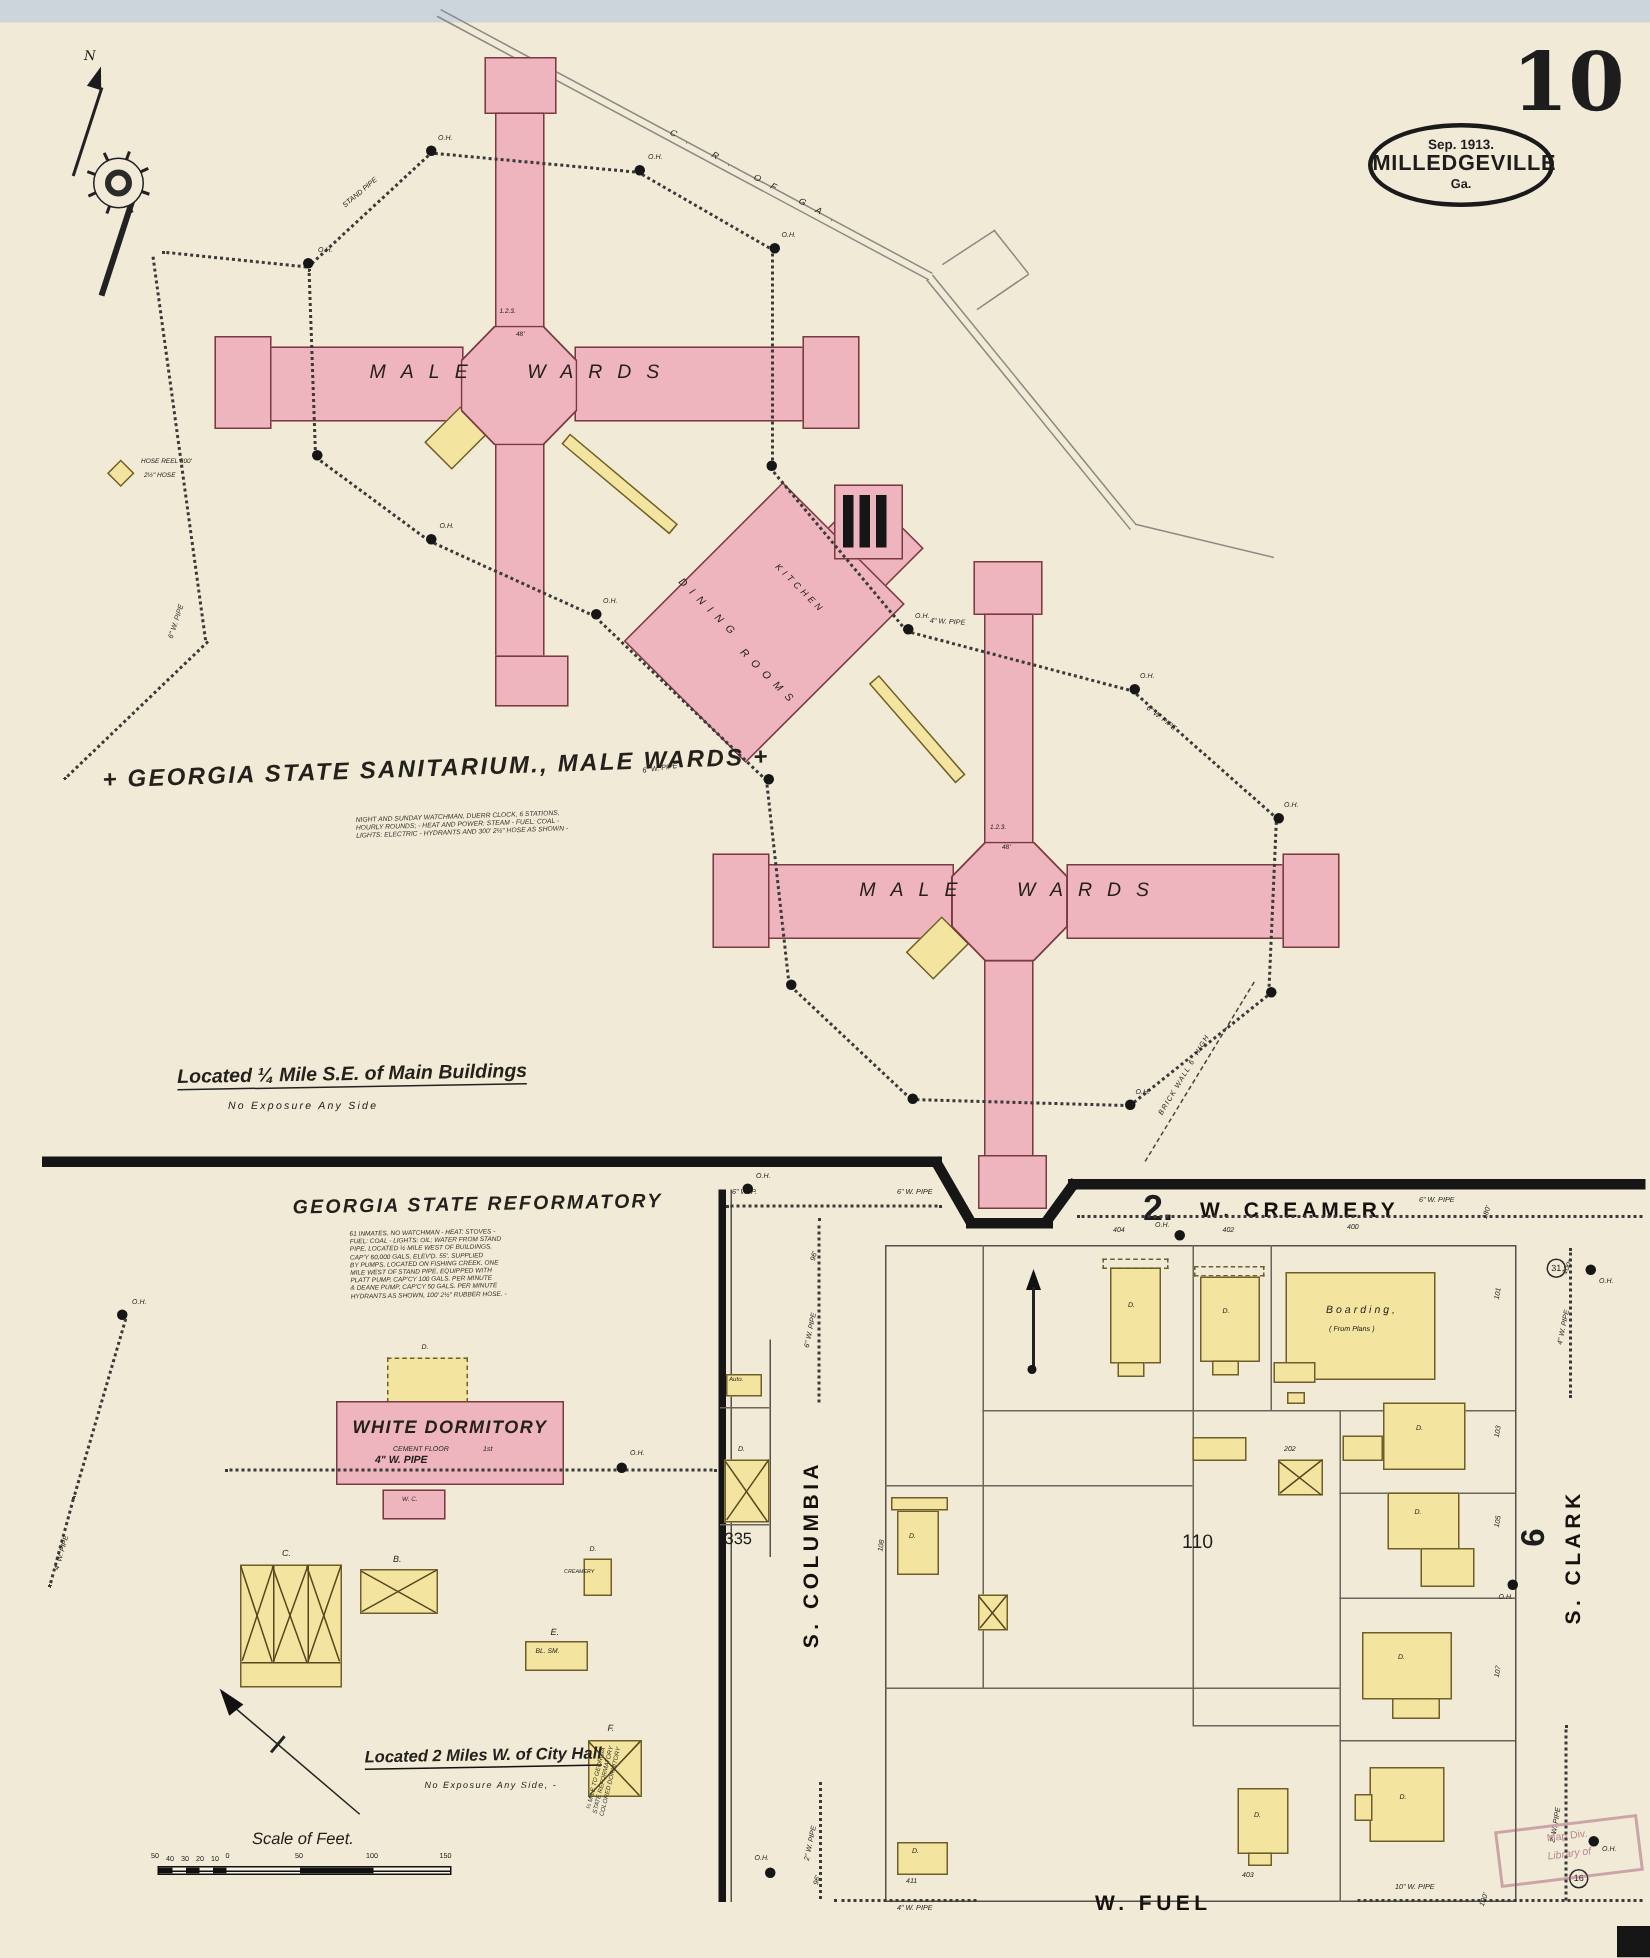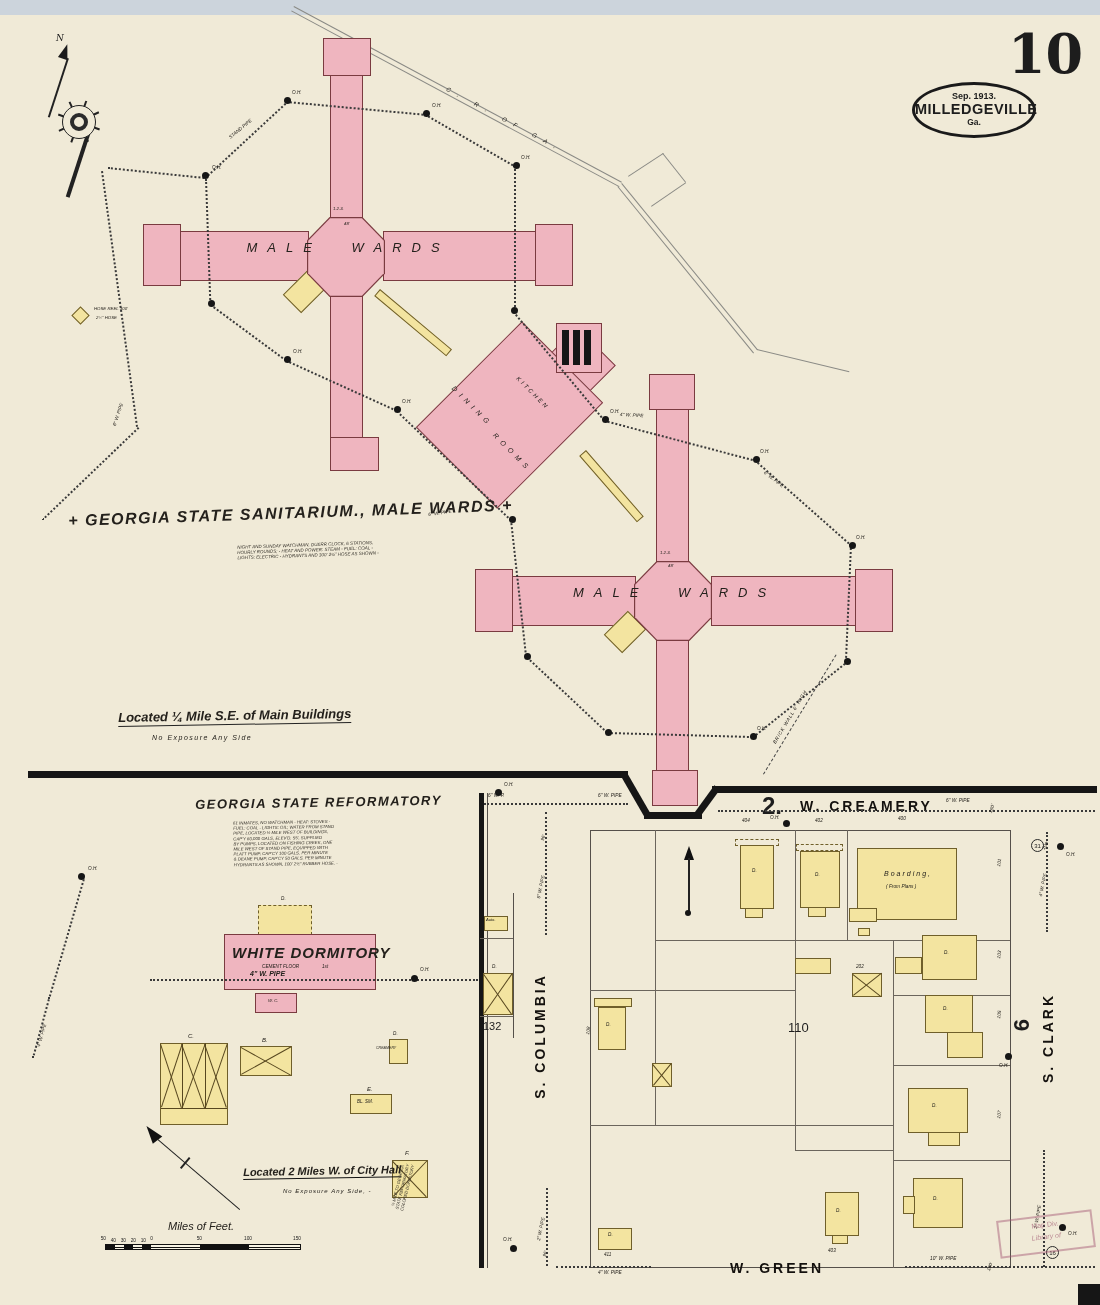--- a/index.html
+++ b/index.html
@@ -189,21 +189,21 @@
 </div>
 <div class="hyd" style="left:78px;top:873px;"></div>
 <div class="lbl t6 sc" style="left:88px;top:866px;">O.H.</div>
 <div class="dot" style="left:48px;top:999px;width:125px;transform:rotate(-73.8deg);"></div>
 <div class="dot" style="left:32px;top:1058px;width:61px;transform:rotate(-74.9deg);"></div>
 <div class="lbl t6" style="left:36px;top:1046px;transform:rotate(-74deg) scale(.8);">4" W. PIPE</div>
 
 <div class="yellow" style="left:258px;top:905px;width:54px;height:30px;border-style:dashed;"></div>
 <div class="lbl t6 sc" style="left:281px;top:896px;">D.</div>
 <div class="pink" style="left:224px;top:934px;width:152px;height:56px;"></div>
-<div class="lbl" style="left:232px;top:944px;width:136px;text-align:center;font-size:15px;font-weight:bold;letter-spacing:1px;">WHITE DORMITORY</div>
+<div class="lbl" style="left:232px;top:944px;width:136px;text-align:center;font-size:12px;font-weight:bold;letter-spacing:1px;">WHITE DORMITORY</div>
 <div class="lbl" style="left:262px;top:964px;font-size:6px;transform:scale(.78);">CEMENT FLOOR</div>
 <div class="lbl" style="left:322px;top:964px;font-size:6px;transform:scale(.78);">1st</div>
 <div class="dot" style="left:150px;top:979px;width:328px;"></div>
 <div class="lbl" style="left:250px;top:970px;font-size:7px;font-weight:bold;">4" W. PIPE</div>
 <div class="hyd" style="left:411px;top:975px;"></div>
 <div class="lbl t6 sc" style="left:420px;top:967px;">O.H.</div>
 <div class="pink" style="left:255px;top:993px;width:42px;height:20px;"></div>
 <div class="lbl" style="left:268px;top:998px;font-size:6px;transform:scale(.7);">W. C.</div>
 
 <div class="lbl t6" style="left:188px;top:1033px;">C.</div>
@@ -238,21 +238,21 @@
 
 <div class="lbl" style="left:243px;top:1166px;font-size:11px;font-weight:bold;border-bottom:1.5px solid #111;padding-bottom:1px;transform:rotate(-1deg);">Located 2 Miles W. of City Hall</div>
 <div class="lbl" style="left:283px;top:1188px;font-size:6px;letter-spacing:1px;">No Exposure Any Side, -</div>
 
 <div class="notes" style="left:390px;top:1208px;transform:rotate(-76deg) scale(.7);text-align:center;">
   <div>⅓ MILE TO GEORGIA</div>
   <div>STATE REFORMATORY</div>
   <div>COLORED DORMITORY</div>
 </div>
 
-<div class="lbl" style="left:168px;top:1220px;font-size:11px;font-style:italic;">Miles of Feet.</div>
+<div class="lbl" style="left:168px;top:1220px;font-size:11px;font-style:italic;">Scale of Feet.</div>
 <div class="abs" style="left:100px;top:1235px;font-size:6px;transform:scale(.8);">50</div>
 <div class="abs" style="left:110px;top:1237px;font-size:6px;transform:scale(.8);">40</div>
 <div class="abs" style="left:120px;top:1237px;font-size:6px;transform:scale(.8);">30</div>
 <div class="abs" style="left:130px;top:1237px;font-size:6px;transform:scale(.8);">20</div>
 <div class="abs" style="left:140px;top:1237px;font-size:6px;transform:scale(.8);">10</div>
 <div class="abs" style="left:150px;top:1235px;font-size:6px;transform:scale(.8);">0</div>
 <div class="abs" style="left:196px;top:1235px;font-size:6px;transform:scale(.8);">50</div>
 <div class="abs" style="left:243px;top:1235px;font-size:6px;transform:scale(.8);">100</div>
 <div class="abs" style="left:292px;top:1235px;font-size:6px;transform:scale(.8);">150</div>
 <div class="abs" style="left:105px;top:1244px;width:196px;height:6px;border:1px solid #111;box-sizing:border-box;background:#f7f3e4;">
@@ -283,23 +283,23 @@
 <div class="lot" style="left:893px;top:1065px;width:117px;height:1px;"></div>
 <div class="lot" style="left:590px;top:1125px;width:303px;height:1px;"></div>
 <div class="lot" style="left:893px;top:1160px;width:117px;height:1px;"></div>
 <div class="lot" style="left:795px;top:1150px;width:98px;height:1px;"></div>
 
 <div class="abs" style="left:762px;top:792px;font-size:24px;font-weight:bold;">2.</div>
 <div class="abs street" style="left:800px;top:798px;font-size:14px;">W. CREAMERY</div>
 <div class="abs street" style="left:470px;top:1028px;width:140px;text-align:center;font-size:14px;transform:rotate(-90deg);">S. COLUMBIA</div>
 <div class="abs street" style="left:978px;top:1030px;width:140px;text-align:center;font-size:14px;transform:rotate(-90deg);">S. CLARK</div>
 <div class="abs" style="left:1007px;top:1012px;width:30px;text-align:center;font-size:22px;font-weight:bold;transform:rotate(-90deg);">6</div>
-<div class="abs street" style="left:730px;top:1260px;font-size:14px;">W. GREEN</div>
+<div class="abs street" style="left:730px;top:1260px;font-size:14px;">W. FUEL</div>
 <div class="abs" style="left:788px;top:1020px;font-size:13px;">110</div>
-<div class="abs" style="left:483px;top:1020px;font-size:11px;">132</div>
+<div class="abs" style="left:483px;top:1020px;font-size:11px;">335</div>
 
 <div class="dot" style="left:484px;top:803px;width:144px;"></div>
 <div class="dot" style="left:718px;top:810px;width:377px;"></div>
 <div class="dot" style="left:547px;top:812px;width:123px;transform:rotate(90deg);"></div>
 <div class="dot" style="left:548px;top:1188px;width:78px;transform:rotate(90deg);"></div>
 <div class="dot" style="left:1048px;top:832px;width:100px;transform:rotate(90deg);"></div>
 <div class="dot" style="left:1045px;top:1150px;width:117px;transform:rotate(90deg);"></div>
 <div class="dot" style="left:556px;top:1266px;width:95px;"></div>
 <div class="dot" style="left:905px;top:1266px;width:190px;"></div>
 

